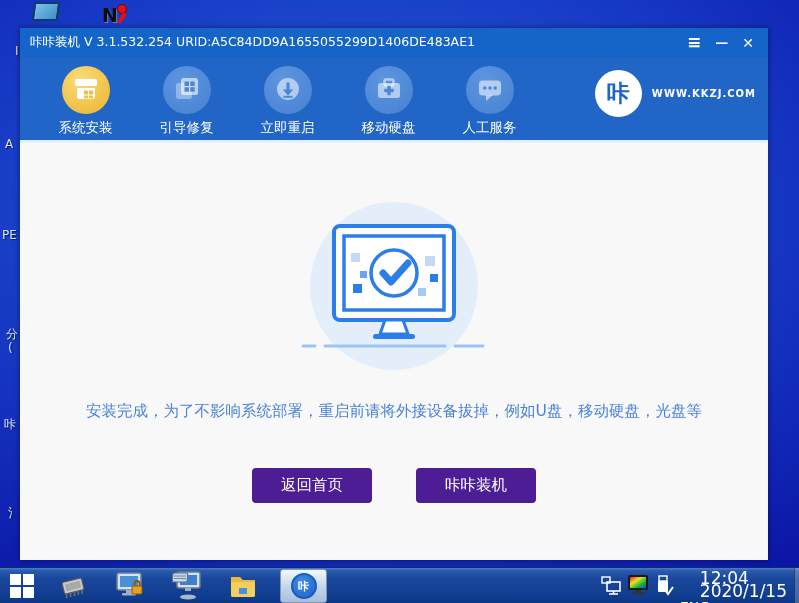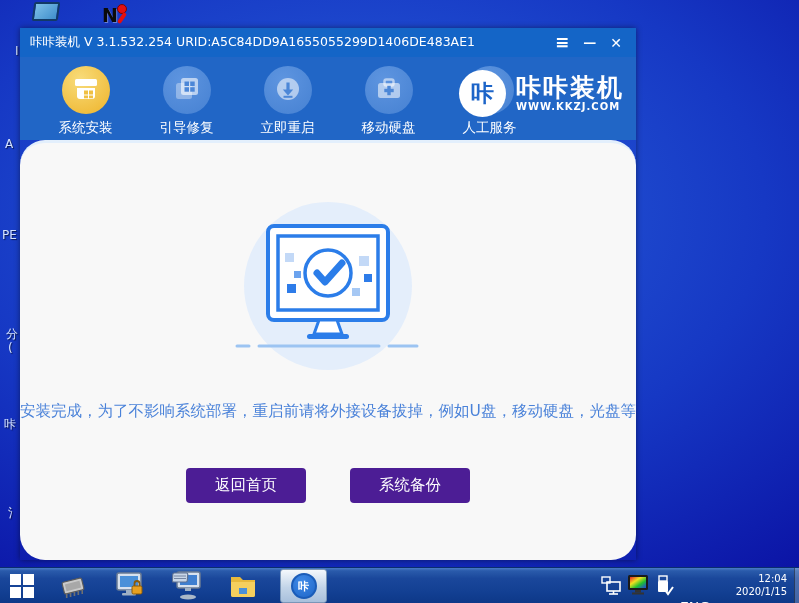--- a/index.html
+++ b/index.html
@@ -18,21 +18,21 @@
   .n-icon { position:absolute; left:102px; top:4px; width:30px; height:24px; }
   .n-icon .nchar { position:absolute; left:0; top:0; font-size:19px; font-weight:900; color:#0a0a0a;
     text-shadow:1px 1px 0 rgba(255,255,255,.35); }
   .n-icon .reddot { position:absolute; left:15px; top:0px; width:10px; height:10px; border-radius:50%;
     background:#e51010; border:1px solid #7a0404; }
   .n-icon .keystem { position:absolute; left:18px; top:8px; width:4px; height:12px; background:#e51010;
     transform:rotate(35deg); border-radius:2px; }
   .frag { position:absolute; color:#d5e3ff; font-size:12px; text-shadow:1px 1px 1px rgba(0,0,0,.6); }
 
   
-  #app-window { position:absolute; left:20px; top:28px; width:616px; height:532px;
+  #app-window { position:absolute; left:20px; top:28px; width:748px; height:532px;
     box-shadow:0 0 6px rgba(0,0,0,.45); }
 
   .titlebar { position:relative; height:29px; background:#1465c7; display:flex; align-items:center;
     padding-left:10px; color:#fff; font-size:12.5px; }
   .win-controls { position:absolute; right:14px; top:0; height:100%; display:flex; align-items:center; gap:14px; }
   .win-controls span { color:#fff; cursor:default; line-height:1; }
   .ctl-menu { font-size:17px; font-weight:bold; }
   .ctl-min  { font-size:13px; font-weight:bold; }
   .ctl-close{ font-size:14px; font-weight:bold; }
 
@@ -44,21 +44,21 @@
   .nav-circle.active { background:radial-gradient(circle at 38% 28%, #f8dc7a, #eeb32a); }
   .nav-circle svg { position:absolute; left:0; top:0; }
   .nav-label { margin-top:5px; color:#fff; font-size:13.5px; white-space:nowrap; }
 
   .brand { position:absolute; right:12px; top:13px; display:flex; align-items:center; gap:10px; }
   .brand-circle { width:47px; height:47px; border-radius:50%; background:#fff; display:flex;
     align-items:center; justify-content:center; color:#1c64c8; font-size:23px; font-weight:bold; }
   .brand-name { color:#fff; font-size:25px; font-weight:bold; letter-spacing:2px; line-height:1.05; }
   .brand-site { color:#fff; font-size:10px; font-weight:bold; letter-spacing:1px; }
 
-  .content { position:relative; height:420px; background:#f8f8f8; border-top:3px solid #e3effc;border-radius:25px; }
+  .content { position:relative; height:420px; background:#f8f8f8; border-top:3px solid #e3effc; }
   .illus { position:absolute; left:50%; top:55px; transform:translateX(-50%); width:186px; height:172px; }
 
   .message { position:absolute; left:0; top:258px; width:100%; text-align:center;
     color:#4a82d9; font-size:15.5px; }
 
   .btn-row { position:absolute; left:0; top:325px; width:100%; display:flex; justify-content:center; gap:44px; }
   .btn { width:120px; height:35px; background:#4c1d95; border:none; border-radius:4px;
     color:#fff; font-size:15.5px; display:flex; align-items:center; justify-content:center; cursor:pointer;
     font-family:inherit; }
 
@@ -70,21 +70,21 @@
   .start-btn { left:10px; top:6px; width:24px; height:24px; display:grid;
     grid-template-columns:11px 11px; grid-template-rows:11px 11px; gap:2px; }
   .start-btn div { background:#fff; }
   .kaka-task-btn { left:280px; top:1px; width:47px; height:34px; border-radius:3px;
     background:linear-gradient(180deg,#f4f8fc,#c2d4e8 55%,#a8c0dc); border:1px solid #7a96b8;
     display:flex; align-items:center; justify-content:center; }
   .kaka-task-circle { width:26px; height:26px; border-radius:50%; border:2px solid #1a5cb8;
     background:radial-gradient(circle at 40% 30%,#3f8ae8,#1e66c8); color:#fff; font-size:11px; font-weight:bold;
     display:flex; align-items:center; justify-content:center; }
   .tray-text { position:absolute; color:#fff; font-size:14px; top:22px;margin-top:9px; }
-  .clock { position:absolute; right:12px; top:4px; text-align:right; color:#fff; font-size:10px; line-height:13px; }
+  .clock { position:absolute; right:12px; top:4px; text-align:left; color:#fff; font-size:17px; line-height:13px; }
   .show-desktop { position:absolute; right:0; top:0; width:5px; height:36px;
     background:rgba(255,255,255,.22); border-left:1px solid rgba(0,0,0,.45); }
 </style>
 </head>
 <body>
 
 <div id="screen">
 
   <div class="desk-monitor-icon"></div>
   <div class="n-icon">
@@ -176,21 +176,20 @@
               <circle cx="29.2" cy="22" r="1.7" fill="#4c87d7"></circle>
             </svg>
           </div>
           <div class="nav-label">人工服务</div>
         </div>
       </div>
 
       <div class="brand">
         <div class="brand-circle">咔</div>
         <div>
-          <div class="brand-name">咔咔装机</div>
           <div class="brand-site">WWW.KKZJ.COM</div>
         </div>
       </div>
     </div>
 
     <div class="content">
 
       <div class="illus">
         <svg width="186" height="172" viewBox="0 0 186 172">
           <circle cx="93" cy="88" r="84" fill="#e4eefb"></circle>
@@ -209,21 +208,21 @@
           <line x1="2" y1="148" x2="14" y2="148" stroke="#9cc4f2" stroke-width="3" stroke-linecap="round"></line>
           <line x1="24" y1="148" x2="144" y2="148" stroke="#9cc4f2" stroke-width="3" stroke-linecap="round"></line>
           <line x1="154" y1="148" x2="182" y2="148" stroke="#9cc4f2" stroke-width="3" stroke-linecap="round"></line>
         </svg>
       </div>
 
       <div class="message">安装完成，为了不影响系统部署，重启前请将外接设备拔掉，例如U盘，移动硬盘，光盘等</div>
 
       <div class="btn-row">
         <button class="btn">返回首页</button>
-        <button class="btn">系统备份</button>
+        <button class="btn">咔咔装机</button>
       </div>
     </div>
   </div>
 
   <div id="taskbar">
 
     <div class="tb-item start-btn">
       <div></div>
       <div></div>
       <div></div>

